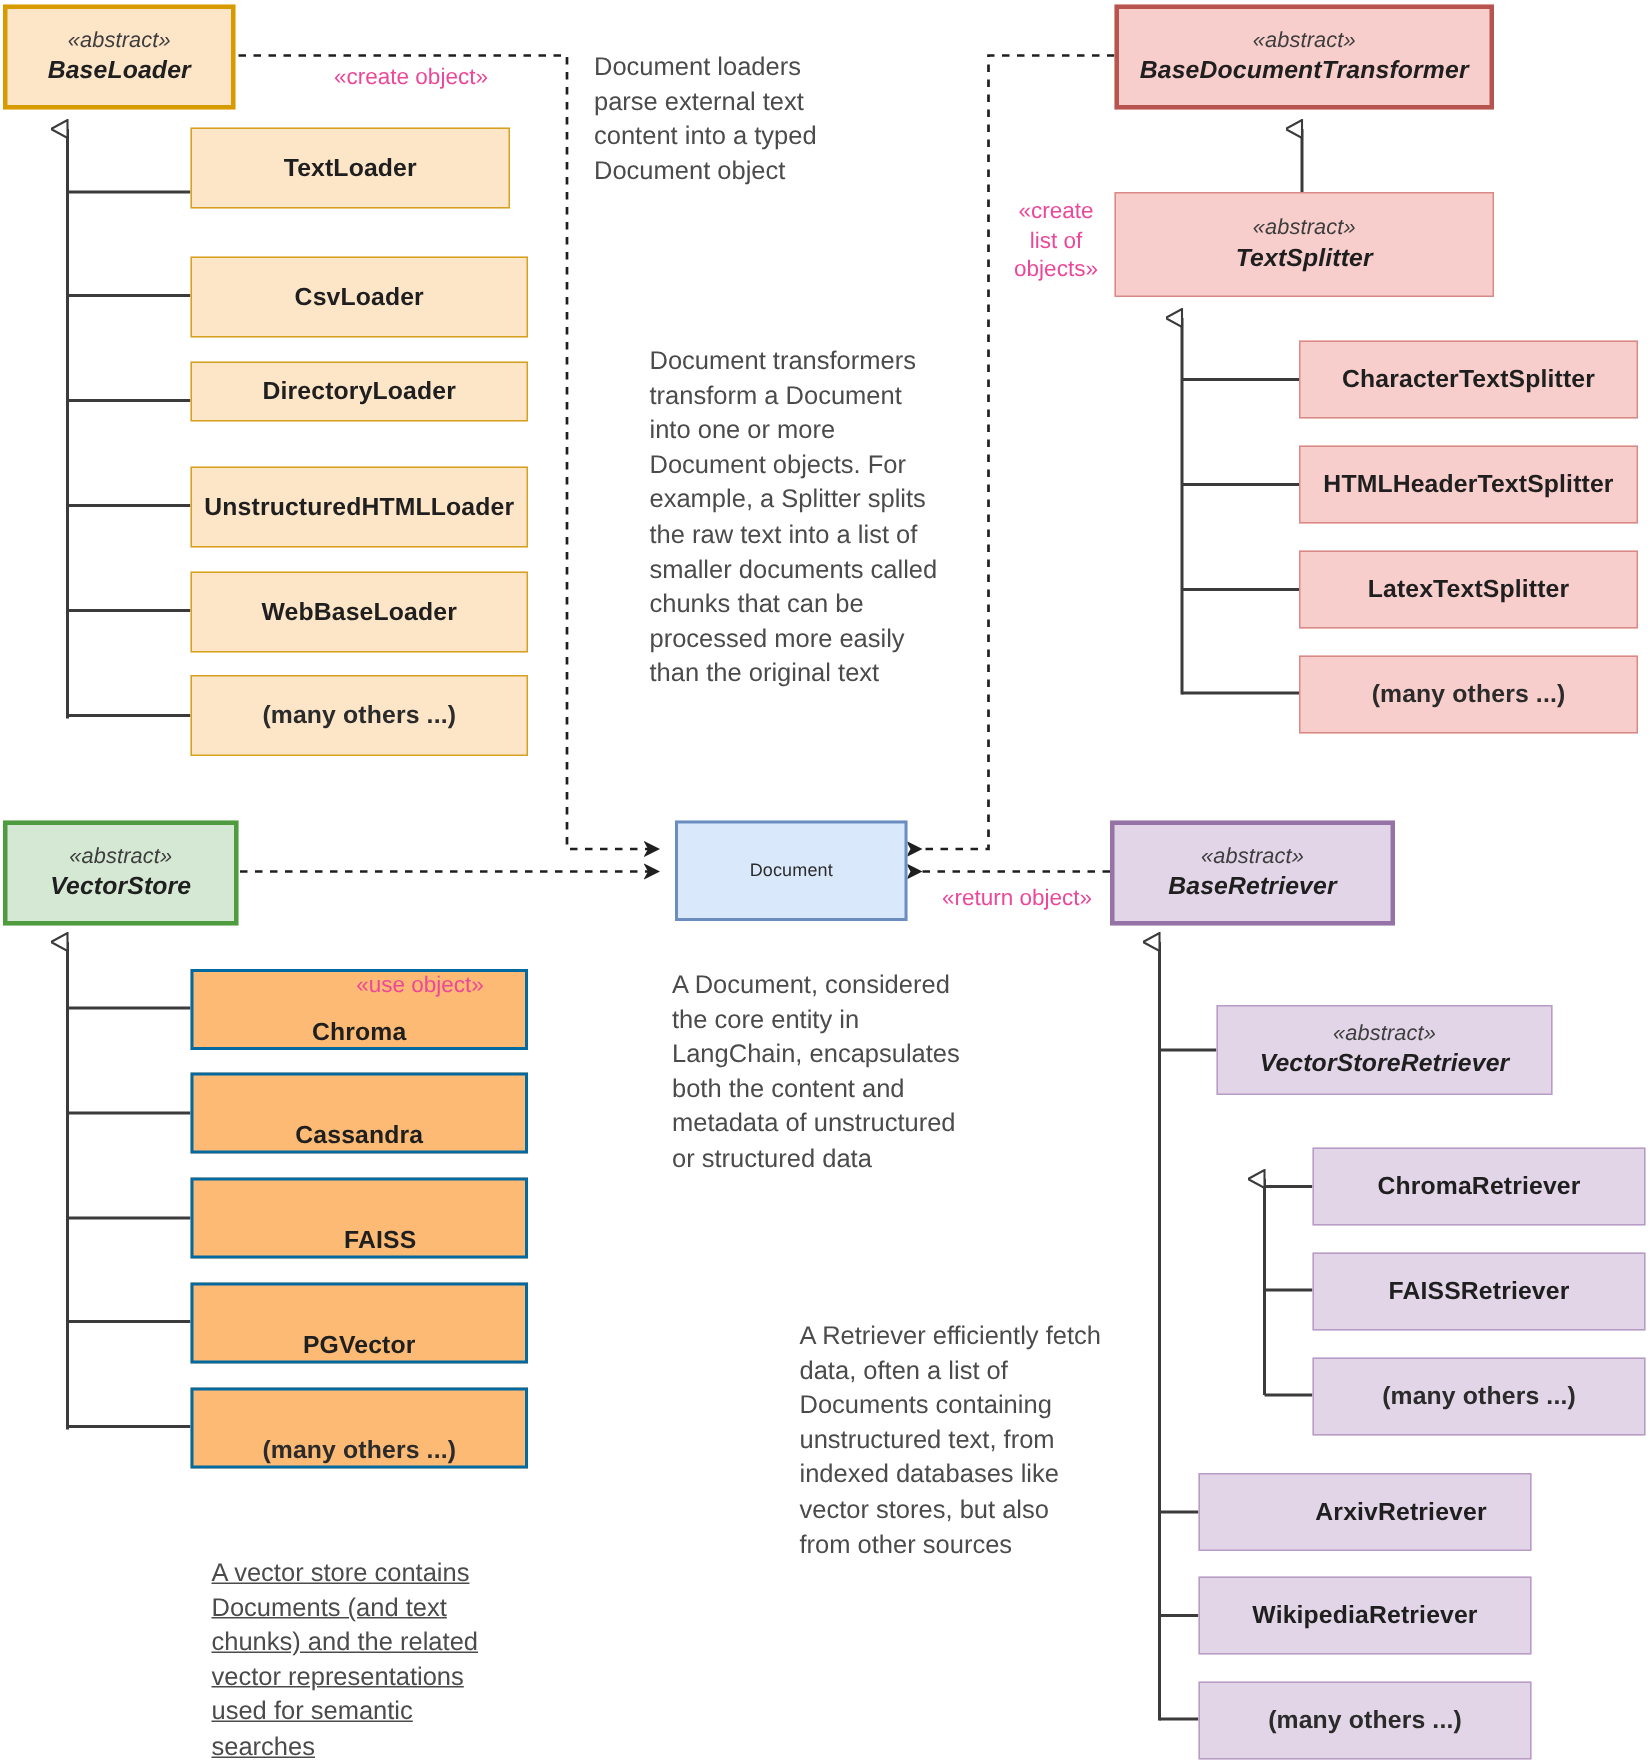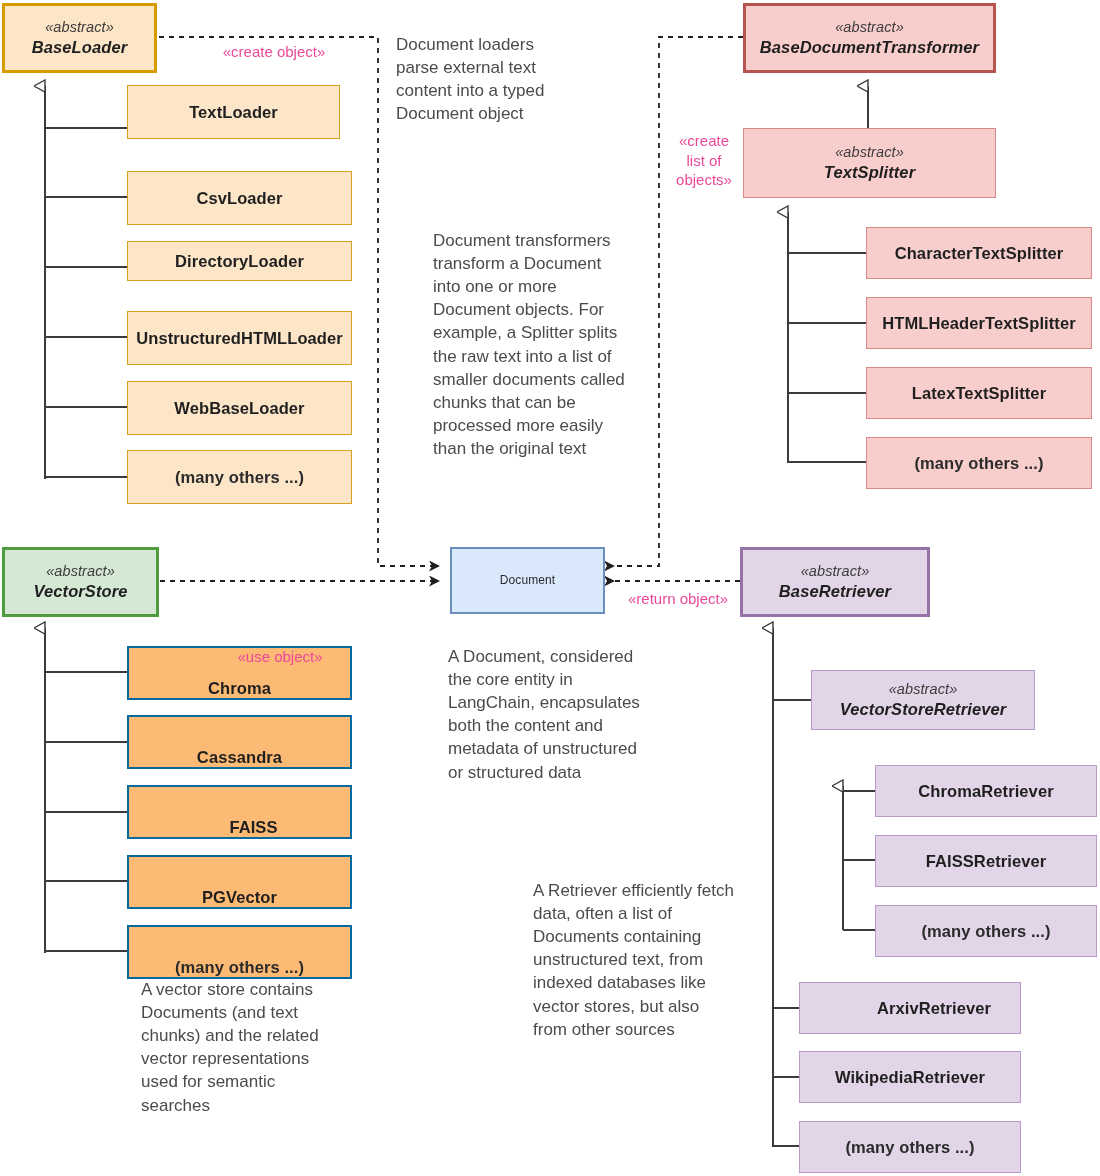--- a/index.html
+++ b/index.html
@@ -239,21 +239,21 @@
   </div>
   <div class="node t-vs" style="left:127px;top:855px;width:225px;height:54px;">
     <div class="nm plain">PGVector</div>
   </div>
   <div class="node t-vs" style="left:127px;top:925px;width:225px;height:54px;">
     <div class="nm muted">(many others ...)</div>
   </div>
 
   <div class="edge-label" style="left:200px;top:607px;width:160px;margin-top:40px;">«use object»</div>
 
-  <div class="note" style="left:141px;top:978px;width:222px;">A vector store contains
+  <div class="note" style="left:141px;top:1037px;width:222px;text-decoration:underline;">A vector store contains
 Documents (and text
 chunks) and the related
 vector representations
 used for semantic
 searches</div>
 
   <div class="node t-ret-root abstract-root" style="left:740px;top:547px;width:190px;height:70px;">
     <div class="stereo">«abstract»</div>
     <div class="nm">BaseRetriever</div>
   </div>

